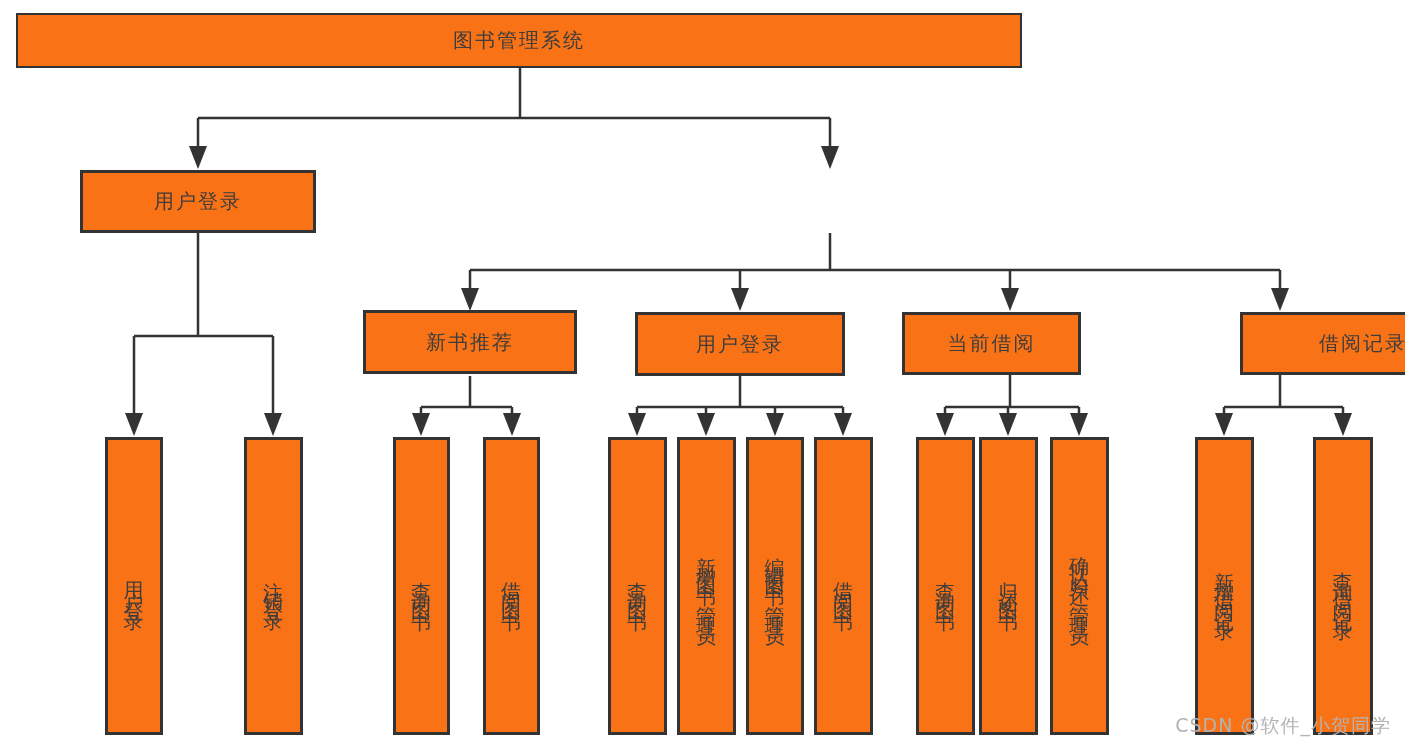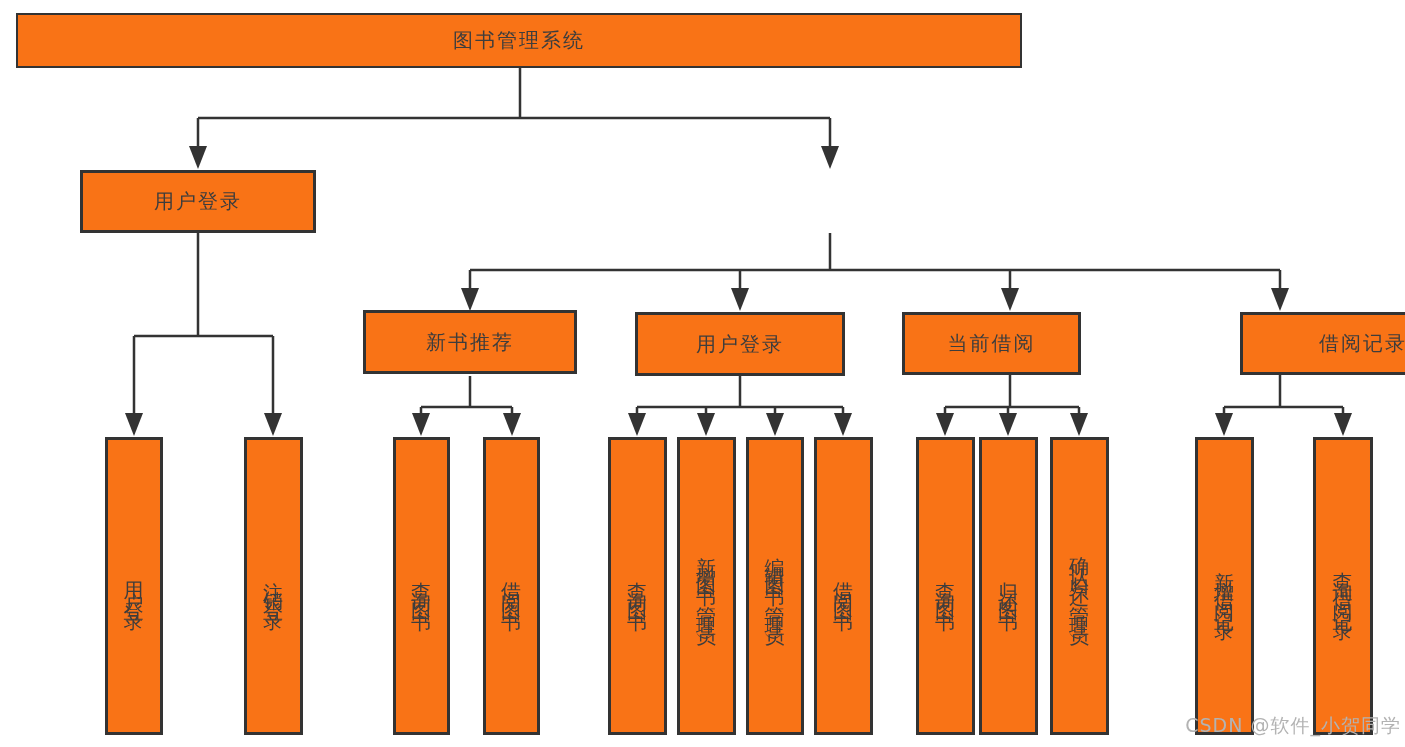--- a/index.html
+++ b/index.html
@@ -32,21 +32,21 @@
   .leaf{
     writing-mode:vertical-rl;
     text-orientation:mixed;
     letter-spacing:10px;
     font-size:20px;
     line-height:1;
     white-space:normal;
   }
   .watermark{
     position:absolute;
-    right:4px;bottom:8px;
+    right:14px;bottom:8px;
     color:var(--wm);
     font-size:19px;
     letter-spacing:1px;
     z-index:5;
     margin-top:8px;
   }
 </style>
 </head>
 <body>
 

